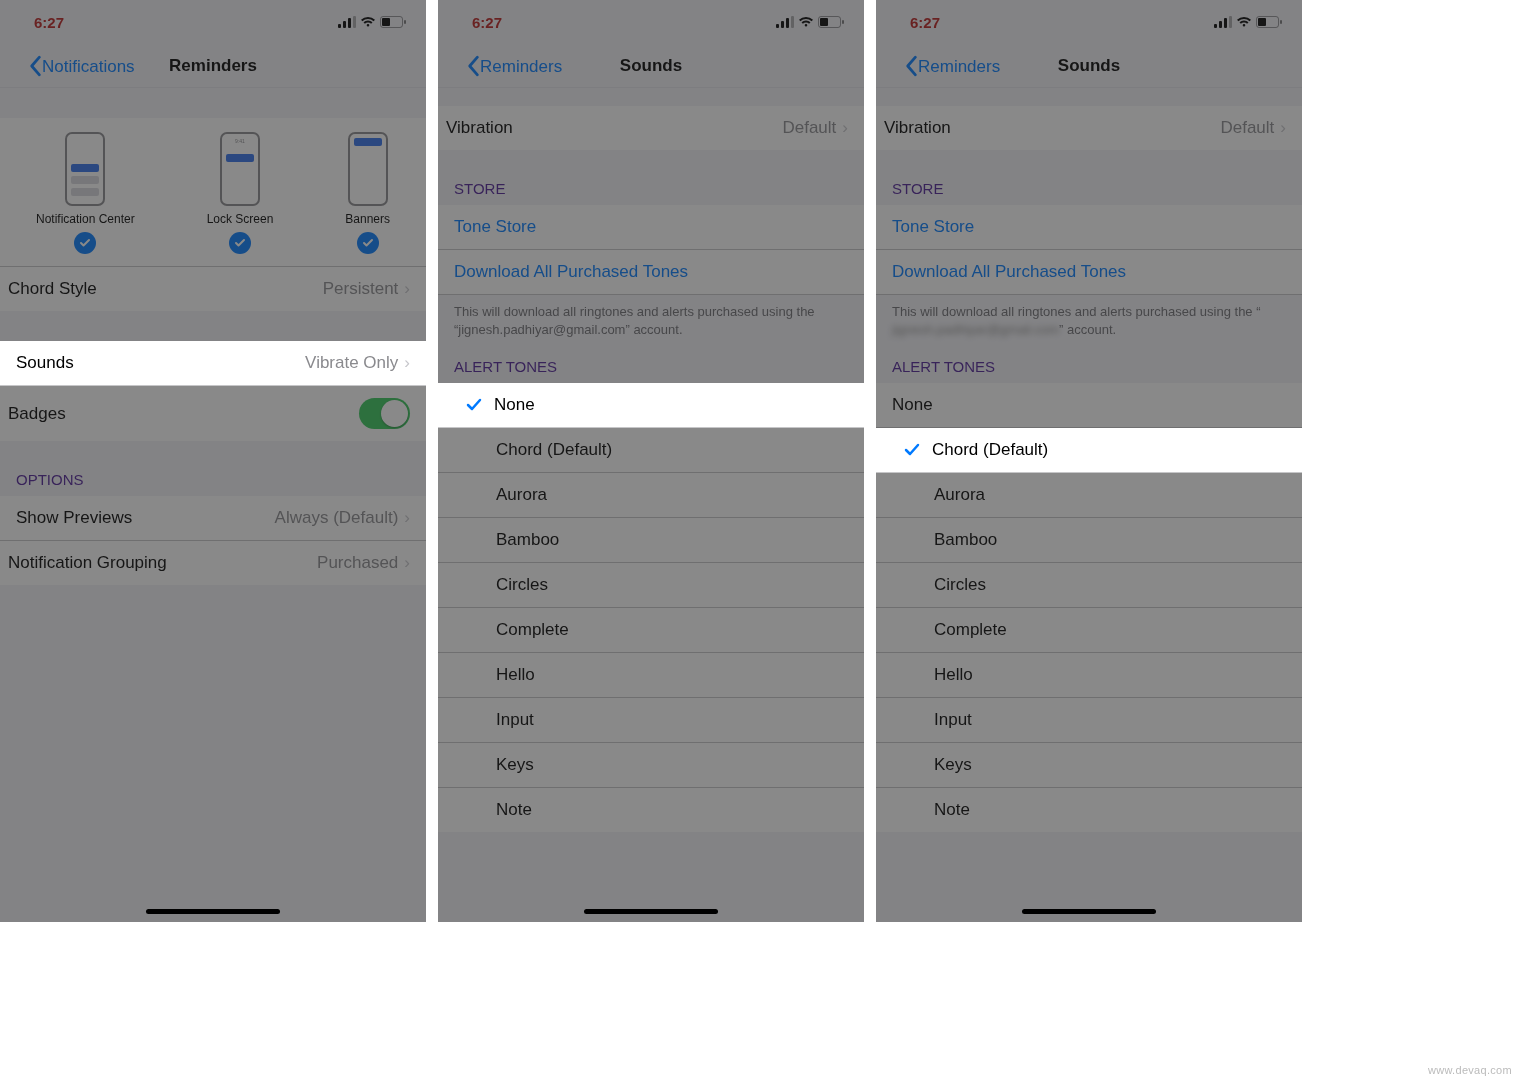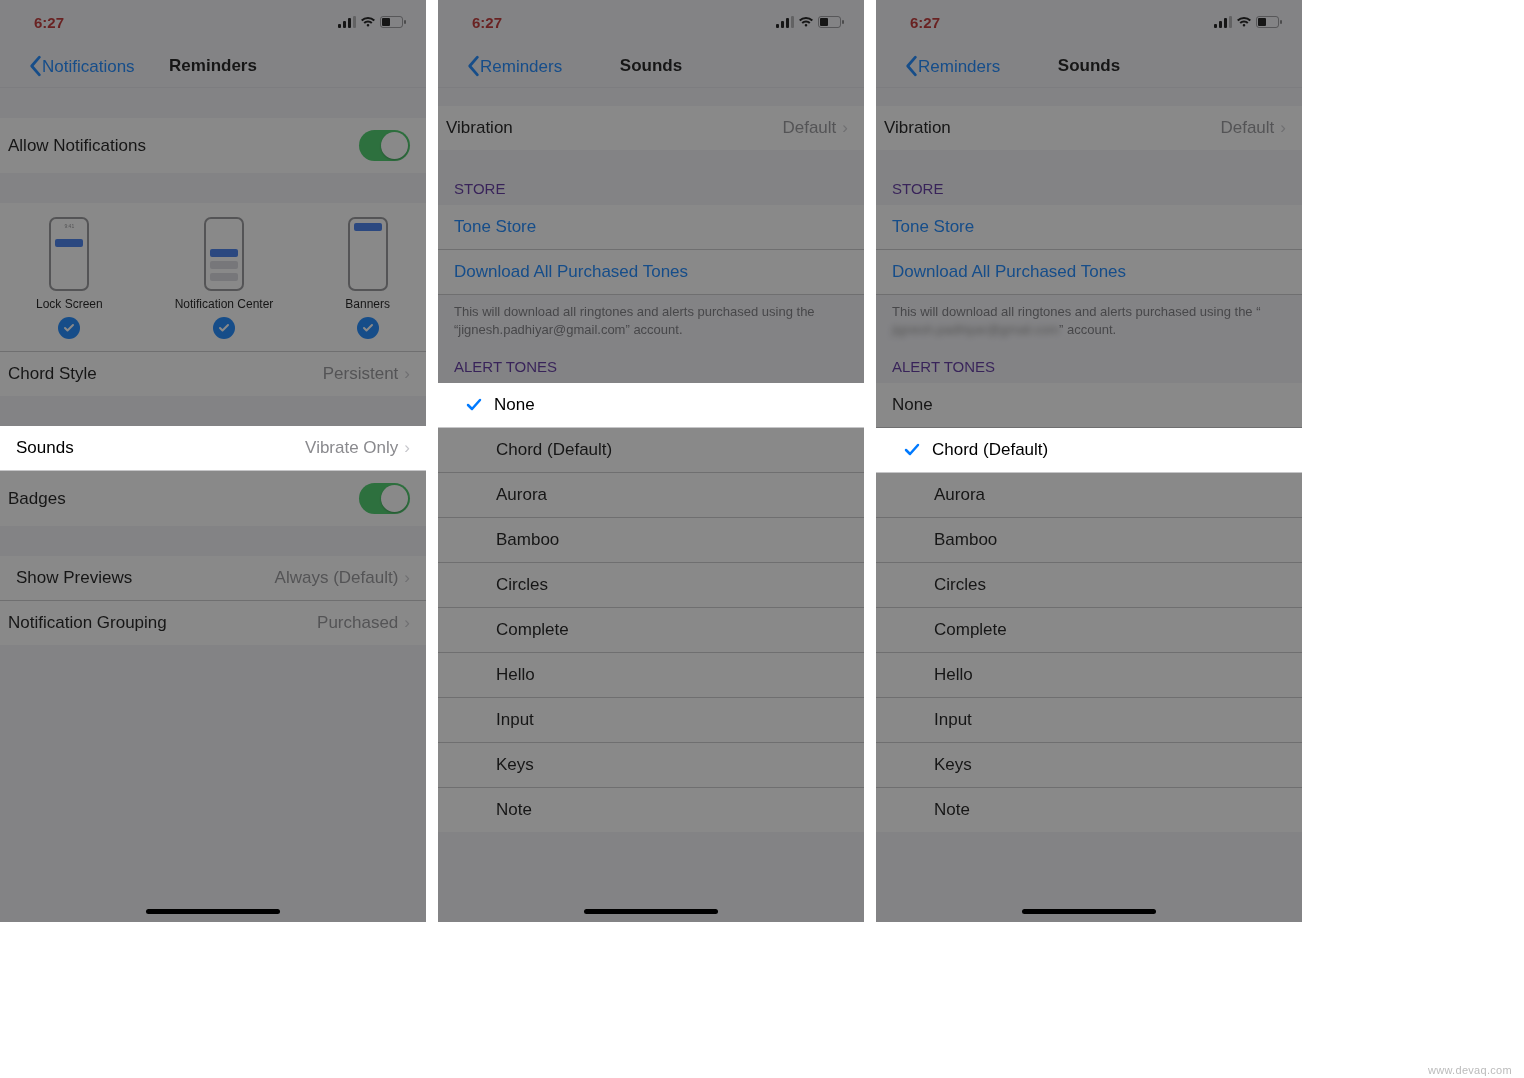--- a/index.html
+++ b/index.html
@@ -103,56 +103,50 @@
   <div class="nav-bar">
     <div class="nav-back">
       <svg viewBox="0 0 12 20">
             <path d="M10 2L3 10l7 8" stroke="#007aff" stroke-width="2.5" fill="none" stroke-linecap="round" stroke-linejoin="round"></path>
           </svg>
       <span>Notifications</span>
     </div>
     <div class="nav-title">Reminders</div>
   </div>
 
-  <div class="sect-first">
-    <div class="cell">
-      <span class="label">Allow Notifications</span>
-      <span class="switch"></span>
-    </div>
-  </div>
 
   <div class="sect">
     <div class="alerts-row">
-      <div class="alert-opt">
-        <div class="mock">
-              <div class="time">9:41</div>
-              <div class="bar" style="top:20px;"></div>
-            </div>
-        <span>Lock Screen</span>
-        <span class="bluecheck">
-              <svg viewBox="0 0 12 12">
-                <path d="M2 6l2.5 2.5L10 3" stroke="#fff" stroke-width="2" fill="none" stroke-linecap="round" stroke-linejoin="round"></path>
-              </svg>
-            </span>
-      </div>
       <div class="alert-opt">
         <div class="mock">
               <div class="bar" style="top:30px;"></div>
               <div class="bar" style="top:42px; background:#d8d8de;"></div>
               <div class="bar" style="top:54px; background:#d8d8de;"></div>
             </div>
         <span>Notification Center</span>
         <span class="bluecheck">
               <svg viewBox="0 0 12 12">
                 <path d="M2 6l2.5 2.5L10 3" stroke="#fff" stroke-width="2" fill="none" stroke-linecap="round" stroke-linejoin="round"></path>
               </svg>
             </span>
       </div>
       <div class="alert-opt">
         <div class="mock">
+              <div class="time">9:41</div>
+              <div class="bar" style="top:20px;"></div>
+            </div>
+        <span>Lock Screen</span>
+        <span class="bluecheck">
+              <svg viewBox="0 0 12 12">
+                <path d="M2 6l2.5 2.5L10 3" stroke="#fff" stroke-width="2" fill="none" stroke-linecap="round" stroke-linejoin="round"></path>
+              </svg>
+            </span>
+      </div>
+      <div class="alert-opt">
+        <div class="mock">
               <div class="bar" style="top:4px;"></div>
             </div>
         <span>Banners</span>
         <span class="bluecheck">
               <svg viewBox="0 0 12 12">
                 <path d="M2 6l2.5 2.5L10 3" stroke="#fff" stroke-width="2" fill="none" stroke-linecap="round" stroke-linejoin="round"></path>
               </svg>
             </span>
       </div>
     </div>
@@ -169,20 +163,21 @@
       <span class="value">Vibrate Only</span>
       <span class="chev">›</span>
     </div>
     <div class="cell">
       <span class="label">Badges</span>
       <span class="switch"></span>
     </div>
   </div>
 
   <div class="sect">
+    <div class="sect-header">OPTIONS</div>
     <div class="cell">
       <span class="label">Show Previews</span>
       <span class="value">Always (Default)</span>
       <span class="chev">›</span>
     </div>
     <div class="cell">
       <span class="label">Notification Grouping</span>
       <span class="value">Purchased</span>
       <span class="chev">›</span>
     </div>

